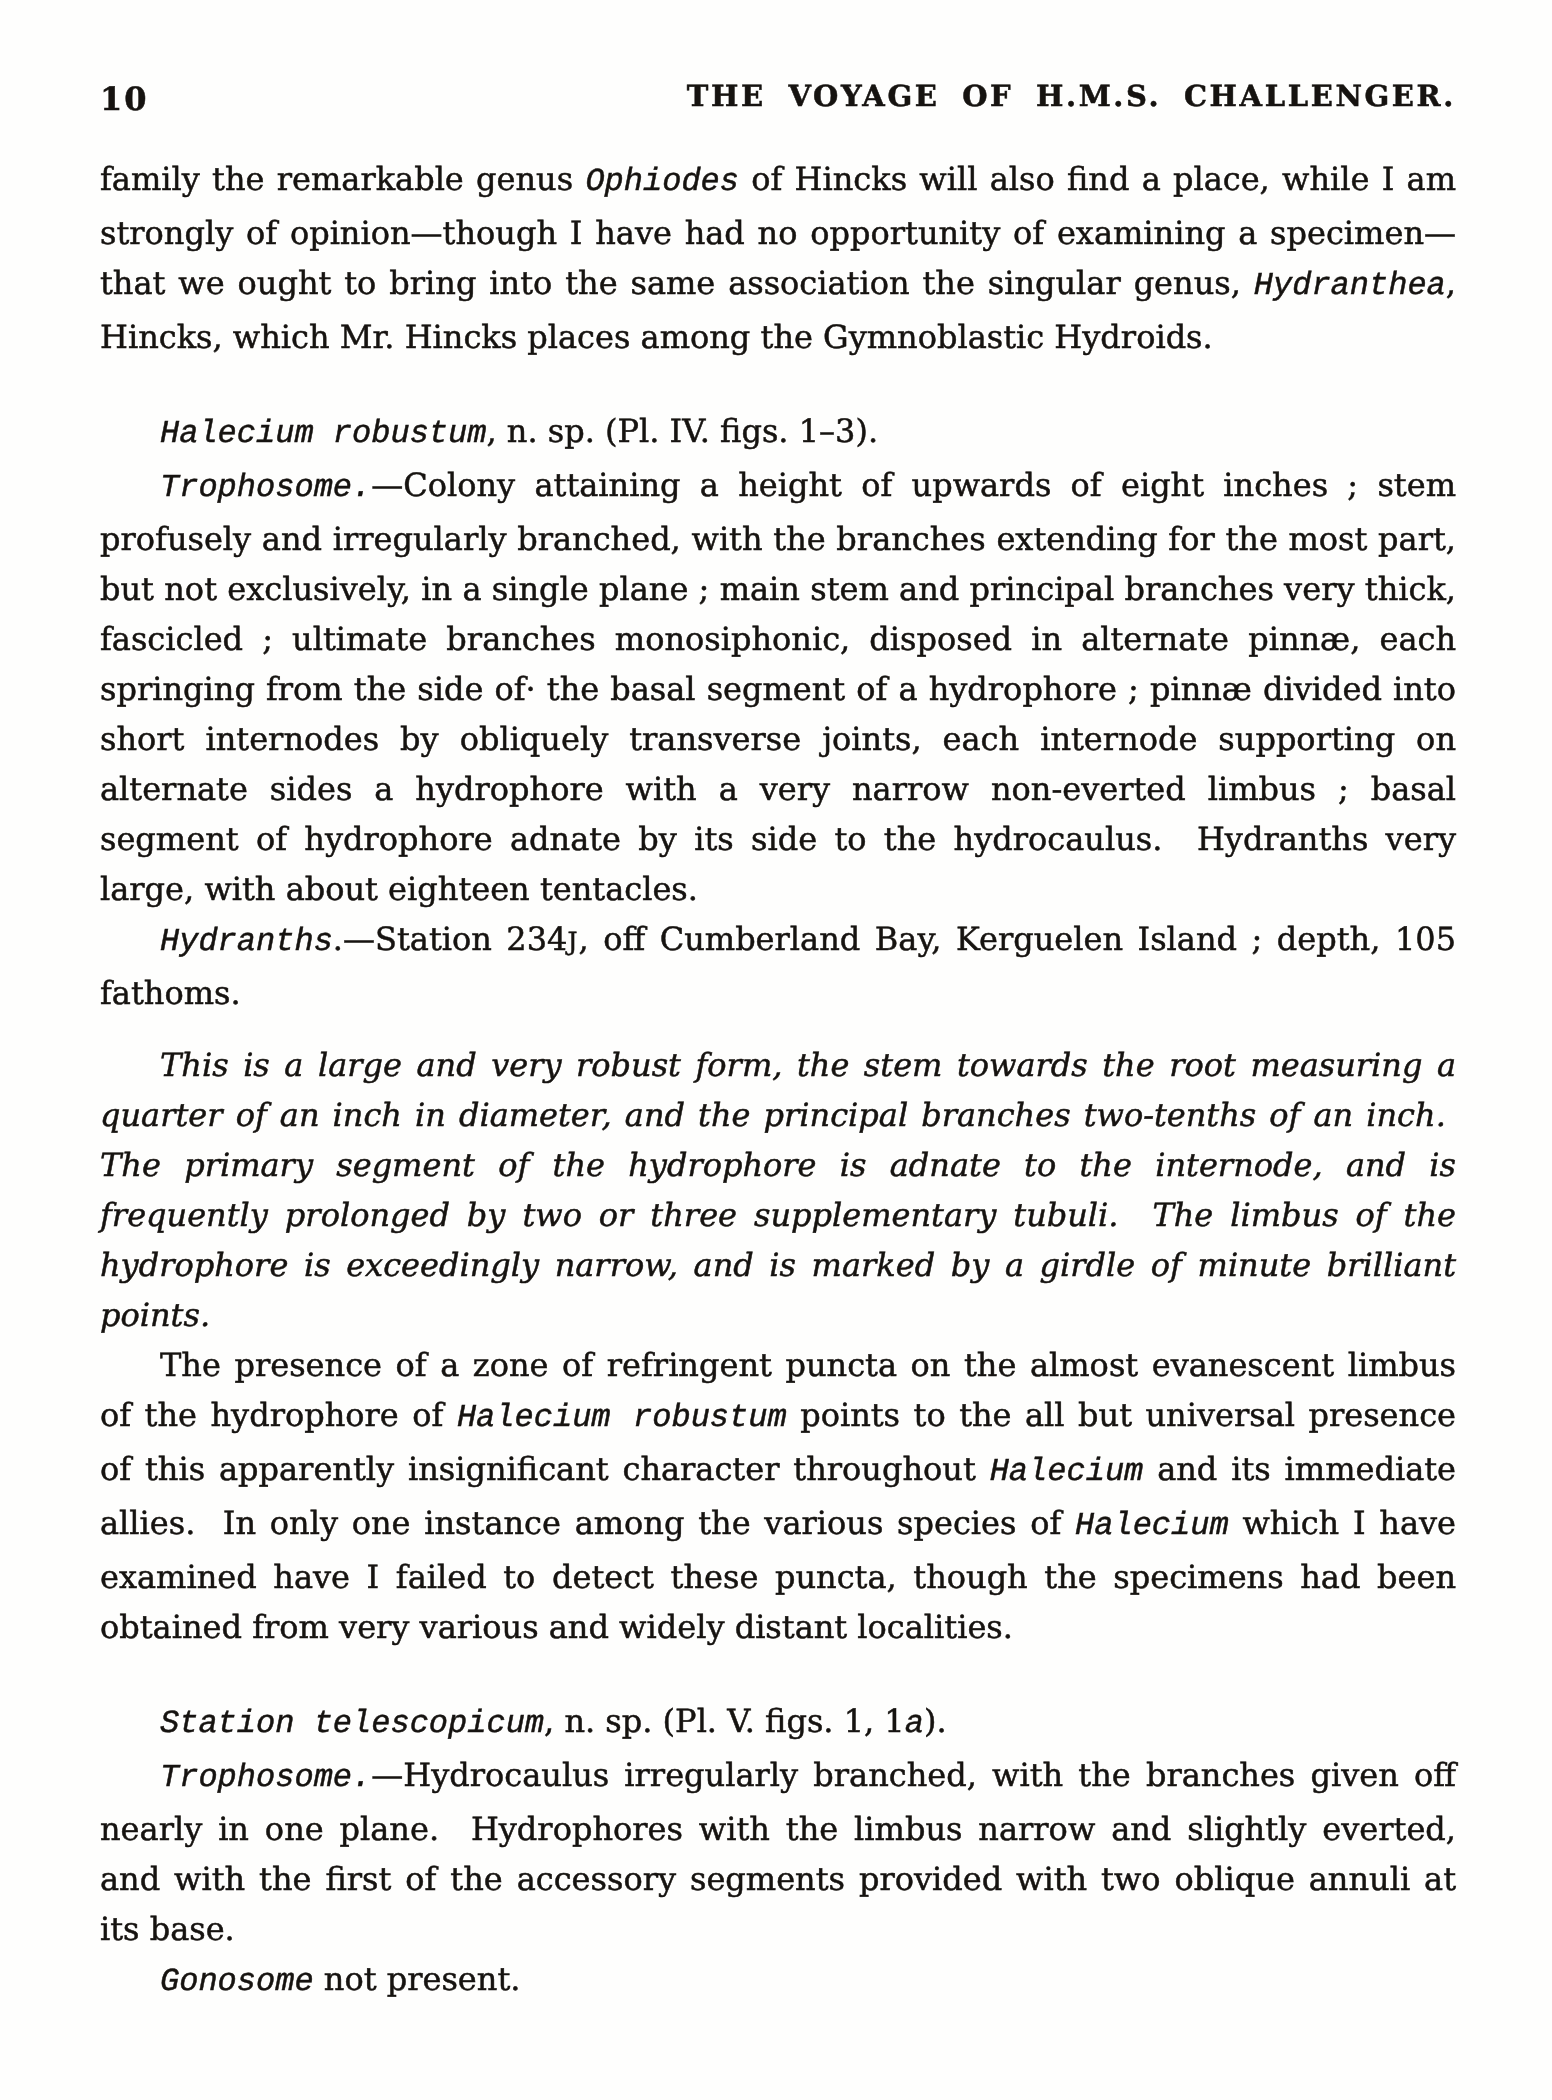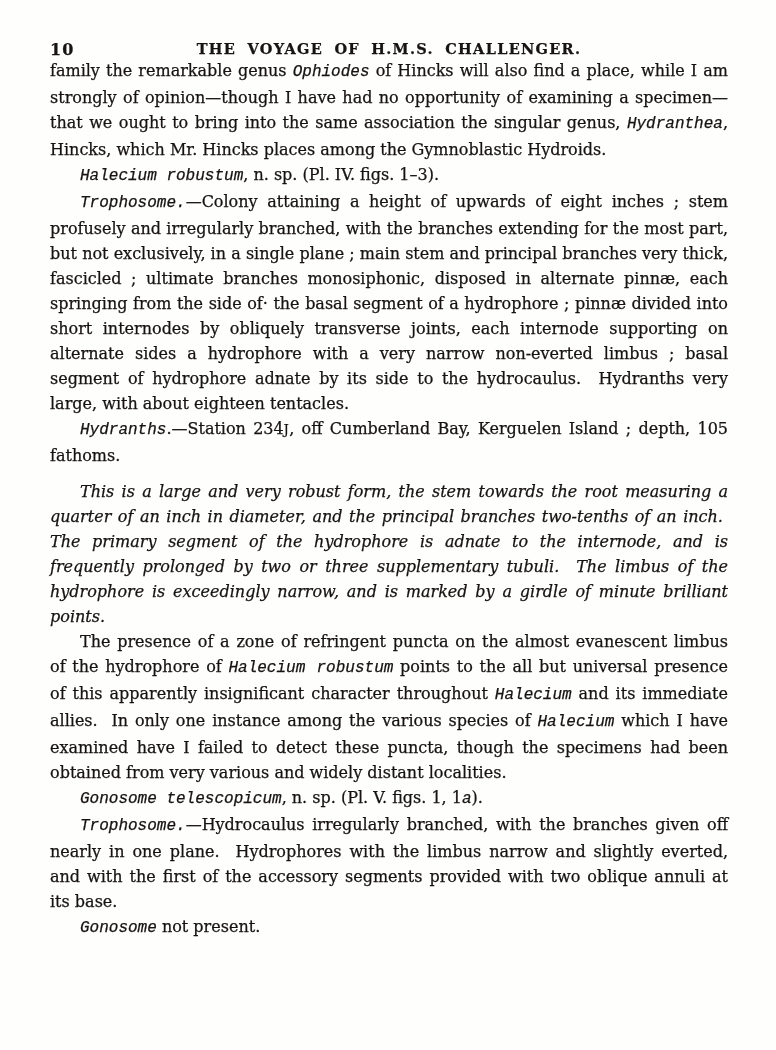--- a/index.html
+++ b/index.html
@@ -15,60 +15,61 @@
     background: #fefefd;
     color: #161310;
     font-family: "DejaVu Serif", serif;
     font-size: 16px;
     line-height: 25px;
     -webkit-text-stroke: 0.25px #161310;
   }
   .running-head {
     position: relative;
     height: 22px;
+    margin-bottom: 19px;
   }
   .page-num {
     position: absolute;
     left: 0; top: 1px;
     font-weight: bold;
     font-size: 16px;
     letter-spacing: 1px;
   }
   .running-title {
     position: absolute;
     left: 0; right: 0; top: 0;
-    text-align: center;
+    text-align: right;
     font-weight: bold;
     font-size: 14.5px;
     letter-spacing: 1.3px;
     word-spacing: 5px;
   }
   .body-text p {
     margin: 0;
     text-align: justify;
     text-indent: 30px;
   }
   .body-text p.continuation { text-indent: 0; }
-  .body-text p.heading    { margin-top: 0; }
+  .body-text p.heading    { margin-top: 22px; }
   .body-text p.gap-small  { margin-top: 11px; font-style: italic; }
   .it { font-style: italic; font-family: Liberation Mono, monospace; }
   .sc { font-size: 0.78em; letter-spacing: 0.5px; }
 </style>
 </head>
 <body>
 
 <div class="page">
   <header class="running-head">
     <span class="page-num">10</span>
     <span class="running-title">THE VOYAGE OF H.M.S. CHALLENGER.</span>
   </header>
   <main class="body-text">
       <p class="continuation"><span>family the remarkable genus </span><span class="it">Ophiodes</span><span> of Hincks will also find a place, while I am strongly of opinion—though I have had no opportunity of examining a specimen—that we ought to bring into the same association the singular genus, </span><span class="it">Hydranthea</span><span>, Hincks, which Mr. Hincks places among the Gymnoblastic Hydroids.</span></p>
       <p class="heading"><span class="it">Halecium robustum</span><span>, n. sp. (Pl. IV. figs. 1–3).</span></p>
       <p><span class="it">Trophosome.</span><span>—Colony attaining a height of upwards of eight inches&nbsp;; stem profusely and irregularly branched, with the branches extending for the most part, but not exclusively, in a single plane&nbsp;; main stem and principal branches very thick, fascicled&nbsp;; ultimate branches monosiphonic, disposed in alternate pinnæ, each springing from the side of· the basal segment of a hydrophore&nbsp;; pinnæ divided into short internodes by obliquely transverse joints, each internode supporting on alternate sides a hydrophore with a very narrow non-everted limbus&nbsp;; basal segment of hydrophore adnate by its side to the hydrocaulus.&nbsp; Hydranths very large, with about eighteen tentacles.</span></p>
       <p><span class="it">Hydranths</span><span>.—Station 234</span><span class="sc">J</span><span>, off Cumberland Bay, Kerguelen Island&nbsp;; depth, 105 fathoms.</span></p>
       <p class="gap-small"><span>This is a large and very robust form, the stem towards the root measuring a quarter of an inch in diameter, and the principal branches two-tenths of an inch.&nbsp; The primary segment of the hydrophore is adnate to the internode, and is frequently prolonged by two or three supplementary tubuli.&nbsp; The limbus of the hydrophore is exceedingly narrow, and is marked by a girdle of minute brilliant points.</span></p>
       <p><span>The presence of a zone of refringent puncta on the almost evanescent limbus of the hydrophore of </span><span class="it">Halecium robustum</span><span> points to the all but universal presence of this apparently insignificant character throughout </span><span class="it">Halecium</span><span> and its immediate allies.&nbsp; In only one instance among the various species of </span><span class="it">Halecium</span><span> which I have examined have I failed to detect these puncta, though the specimens had been obtained from very various and widely distant localities.</span></p>
-      <p class="heading"><span class="it">Gonosome telescopicum</span><span>, n. sp. (Pl. V. figs. 1, 1</span><span class="it">a</span><span>).</span></p>
+      <p class="heading"><span class="it">Station telescopicum</span><span>, n. sp. (Pl. V. figs. 1, 1</span><span class="it">a</span><span>).</span></p>
       <p><span class="it">Trophosome.</span><span>—Hydrocaulus irregularly branched, with the branches given off nearly in one plane.&nbsp; Hydrophores with the limbus narrow and slightly everted, and with the first of the accessory segments provided with two oblique annuli at its base.</span></p>
       <p><span class="it">Gonosome</span><span> not present.</span></p>
     </main>
 </div>
 
 </body></html>

